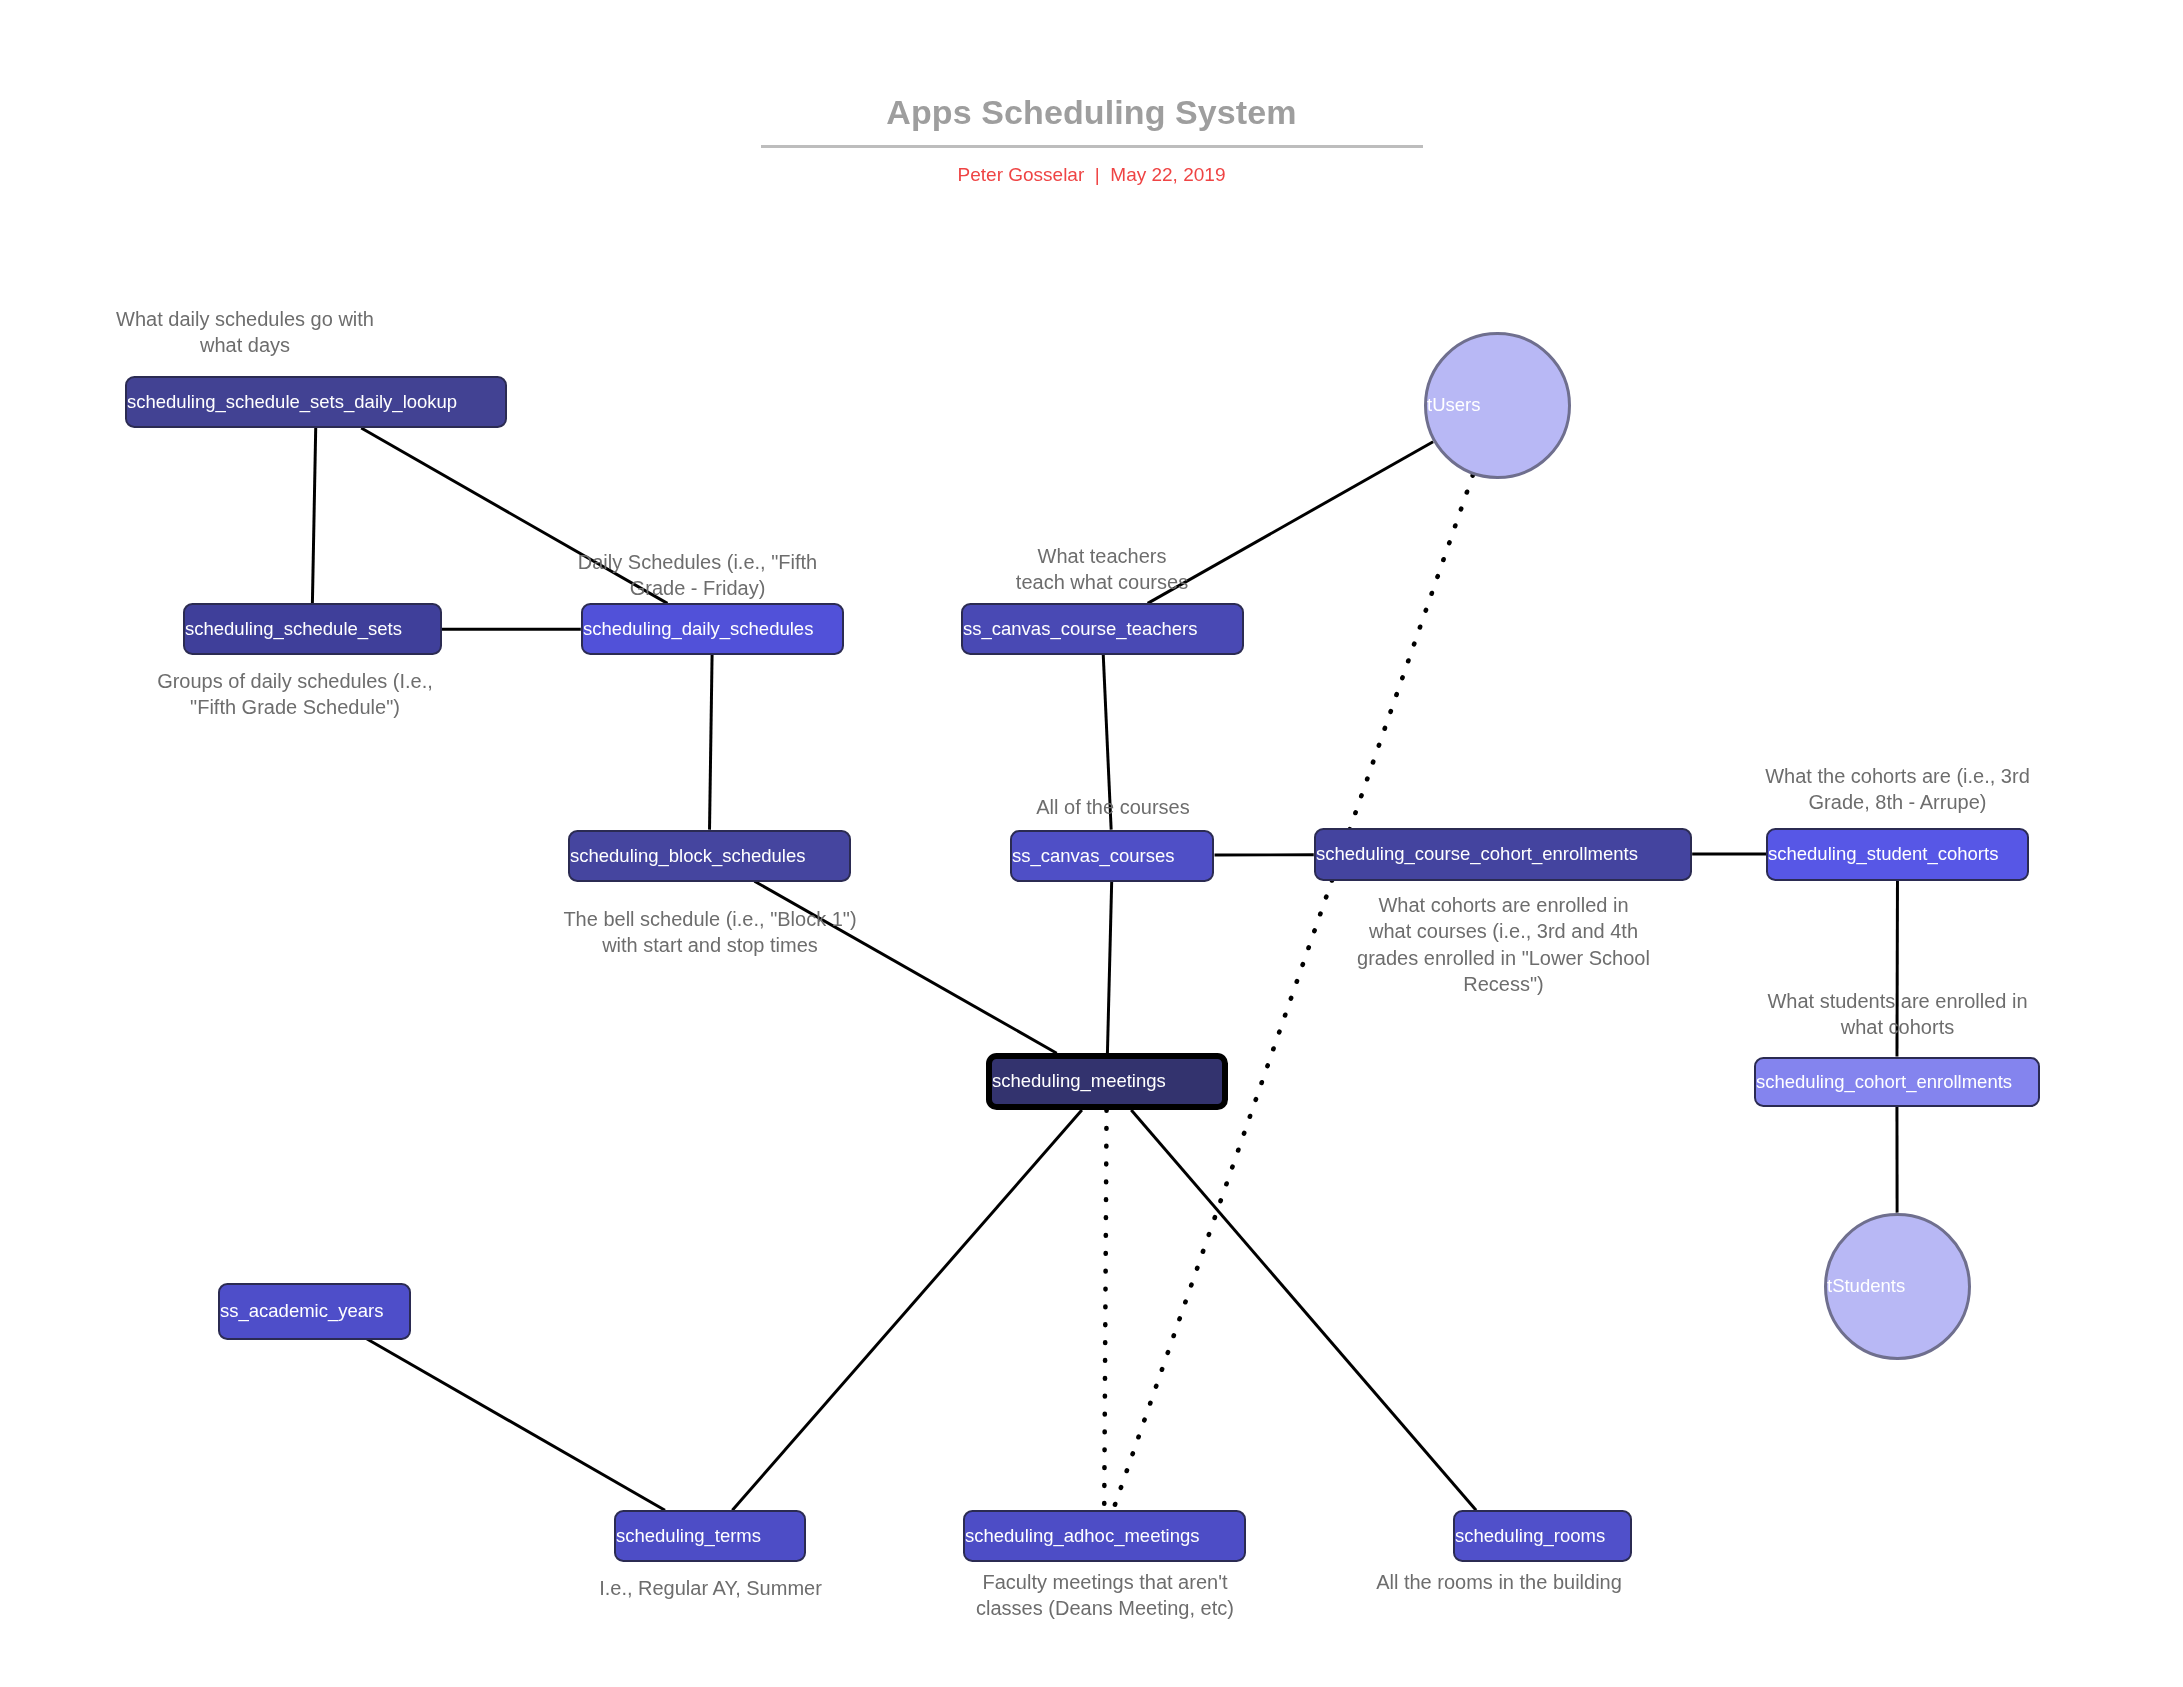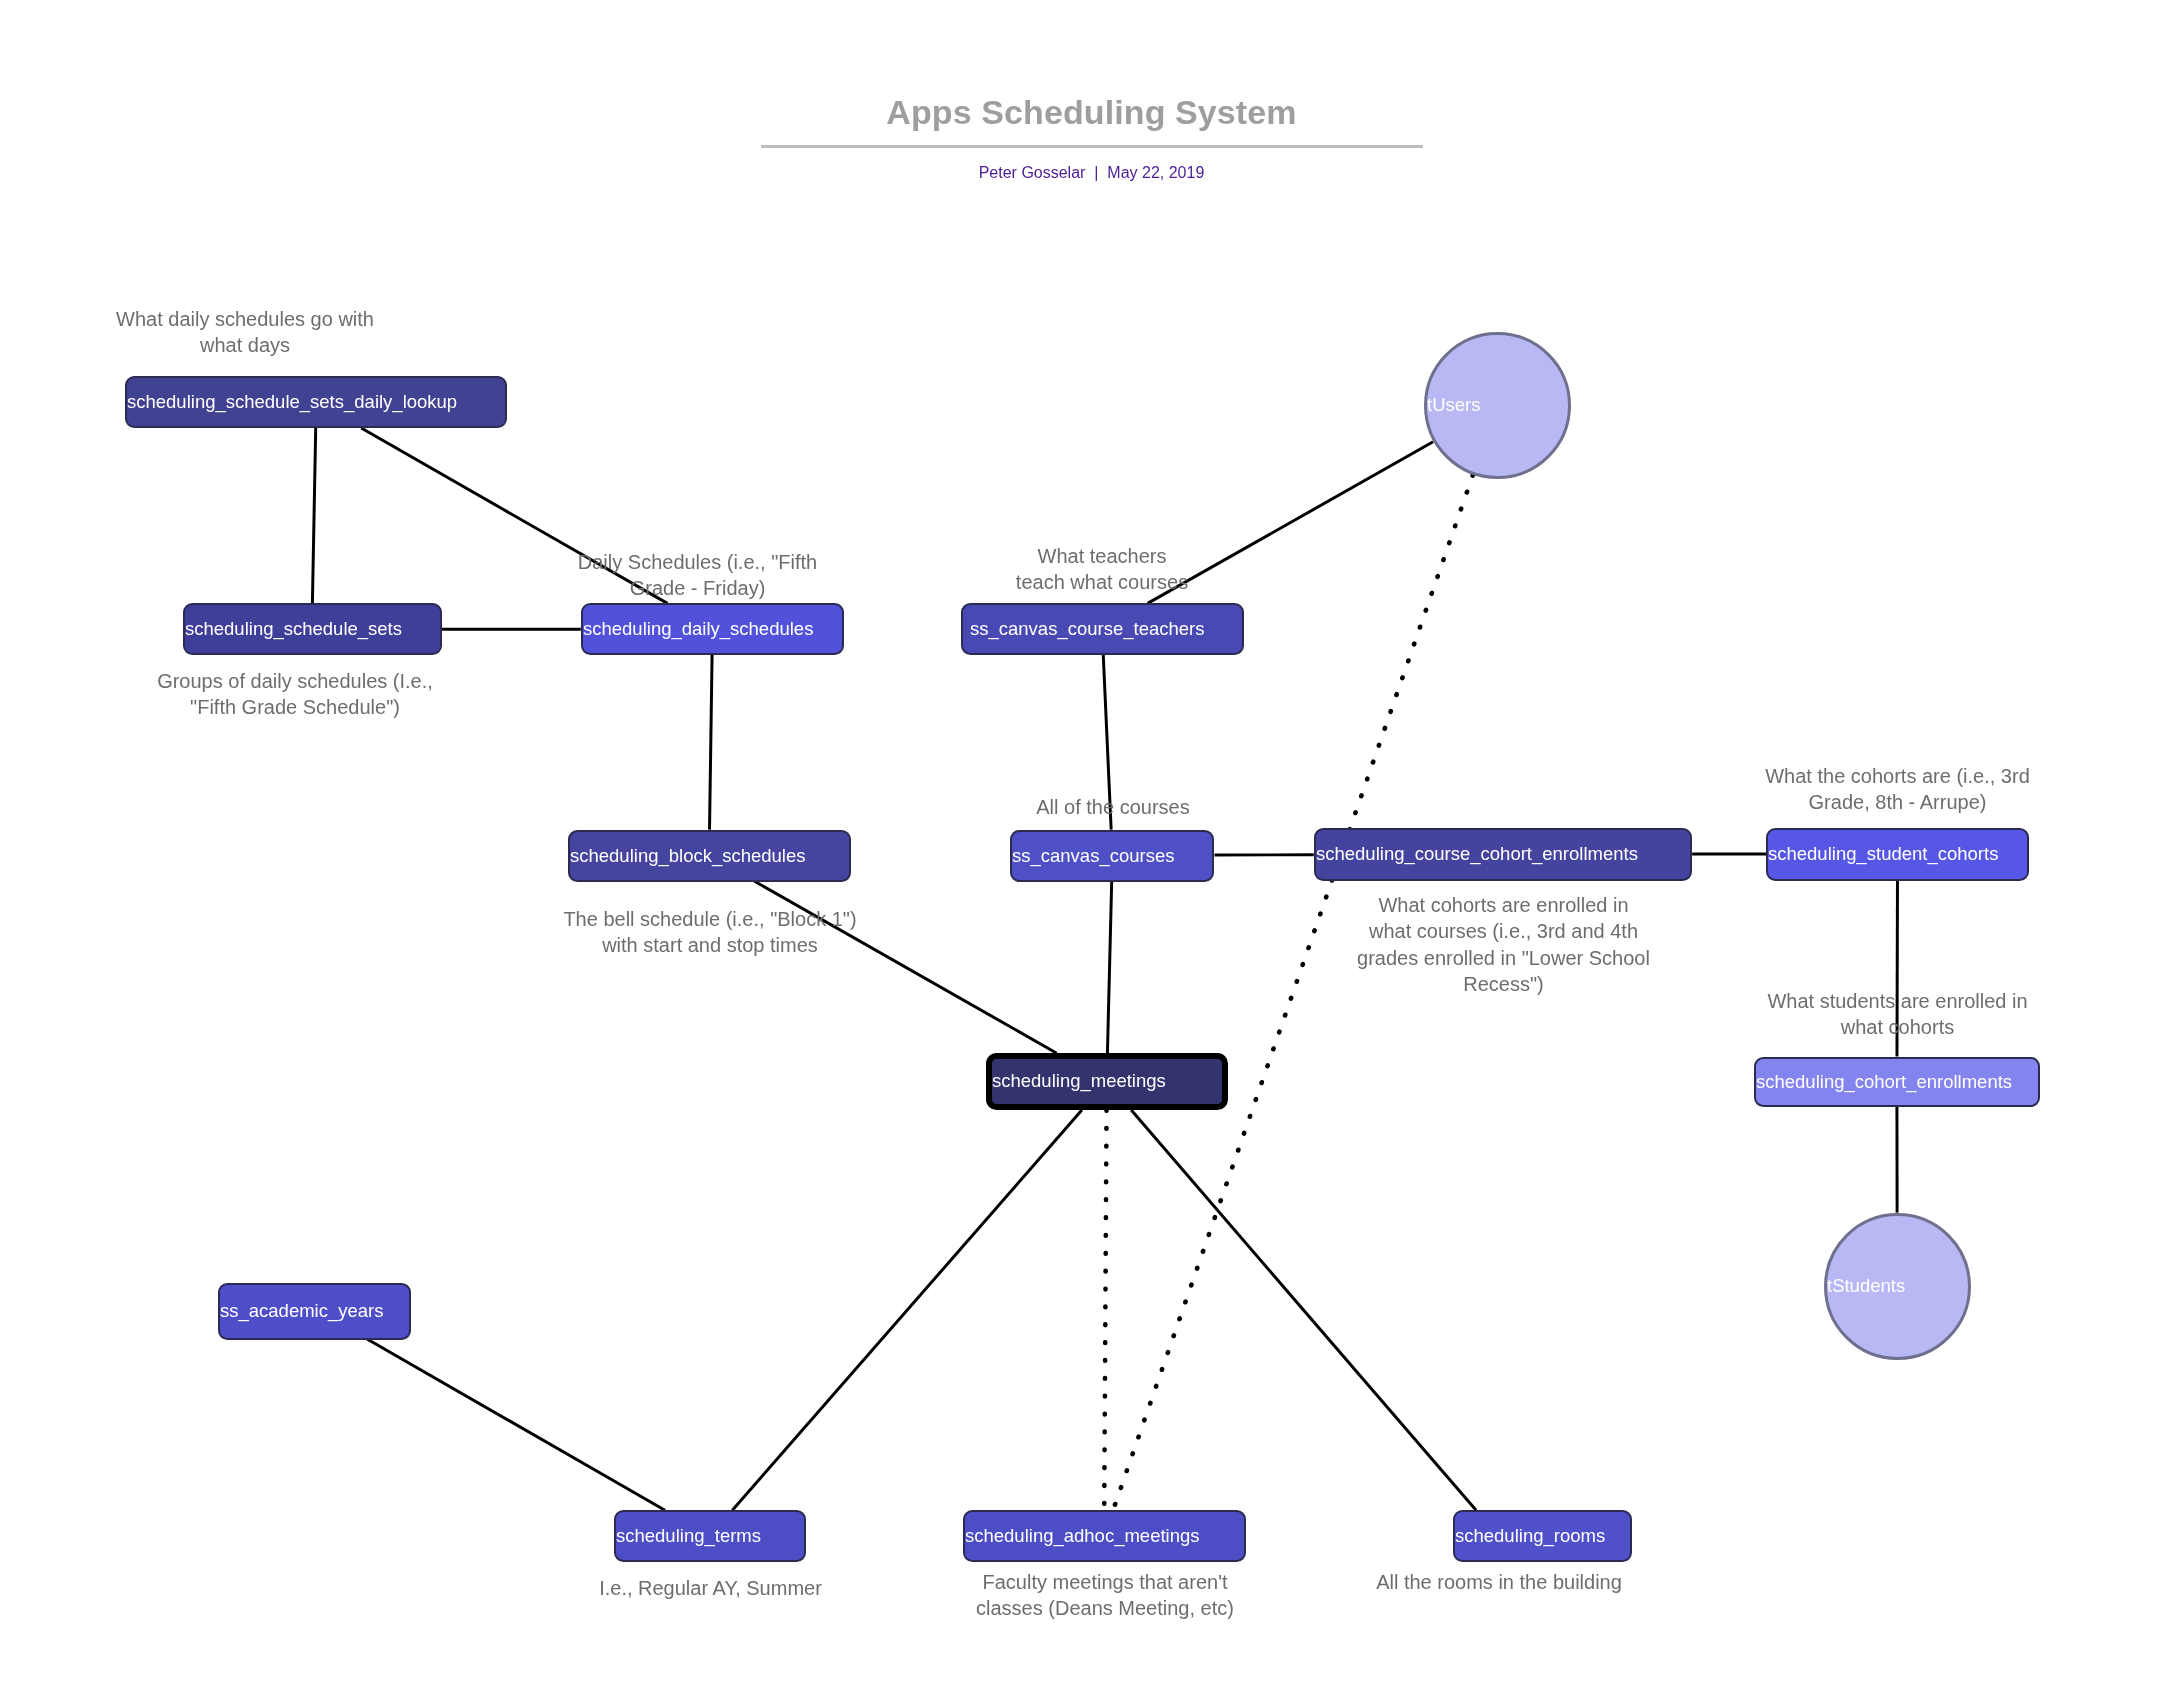--- a/index.html
+++ b/index.html
@@ -41,22 +41,22 @@
     padding-top: 89px;
     line-height: 1.05;
   }
   .title-rule {
     width: 662px;
     height: 2.6px;
     background: #bdbdbd;
     margin: 14.6px auto 0 auto;
   }
   .doc-byline {
-    font-size: 16px;
-    color: #4c1d95;
+    font-size: 19px;
+    color: #ef4444;
     margin: 0;
     padding-top: 16px;
     white-space: pre;
   }
 
   
   .node {
     position: absolute;
     box-sizing: border-box;
     display: flex;
@@ -130,21 +130,21 @@
     </div>
     <div class="node" style="left: 183px; top: 603px; width: 259px; height: 52px; background: rgb(63, 63, 154); border-color: rgb(43, 43, 82);">
       <span>scheduling_schedule_sets</span>
     </div>
     <div class="node" style="left: 581px; top: 603px; width: 263px; height: 52px; background: rgb(81, 81, 217); border-color: rgb(43, 43, 82);">
       <span>scheduling_daily_schedules</span>
     </div>
     <div class="node" style="left: 568px; top: 830px; width: 283px; height: 52px; background: rgb(69, 69, 159); border-color: rgb(43, 43, 82);">
       <span>scheduling_block_schedules</span>
     </div>
-    <div class="node" style="left: 961px; top: 603px; width: 283px; height: 52px; background: rgb(73, 73, 180); border-color: rgb(43, 43, 82); padding-left: 7px;">
+    <div class="node" style="left: 961px; top: 603px; width: 283px; height: 52px; background: rgb(73, 73, 180); border-color: rgb(43, 43, 82);">
       <span>ss_canvas_course_teachers</span>
     </div>
     <div class="node" style="left: 1010px; top: 830px; width: 204px; height: 52px; background: rgb(79, 79, 198); border-color: rgb(43, 43, 82);">
       <span>ss_canvas_courses</span>
     </div>
     <div class="node" style="left: 1314px; top: 828px; width: 378px; height: 53px; background: rgb(68, 68, 159); border-color: rgb(43, 43, 82);">
       <span>scheduling_course_cohort_enrollments</span>
     </div>
     <div class="node" style="left: 1766px; top: 828px; width: 263px; height: 53px; background: rgb(87, 87, 230); border-color: rgb(43, 43, 82);">
       <span>scheduling_student_cohorts</span>

